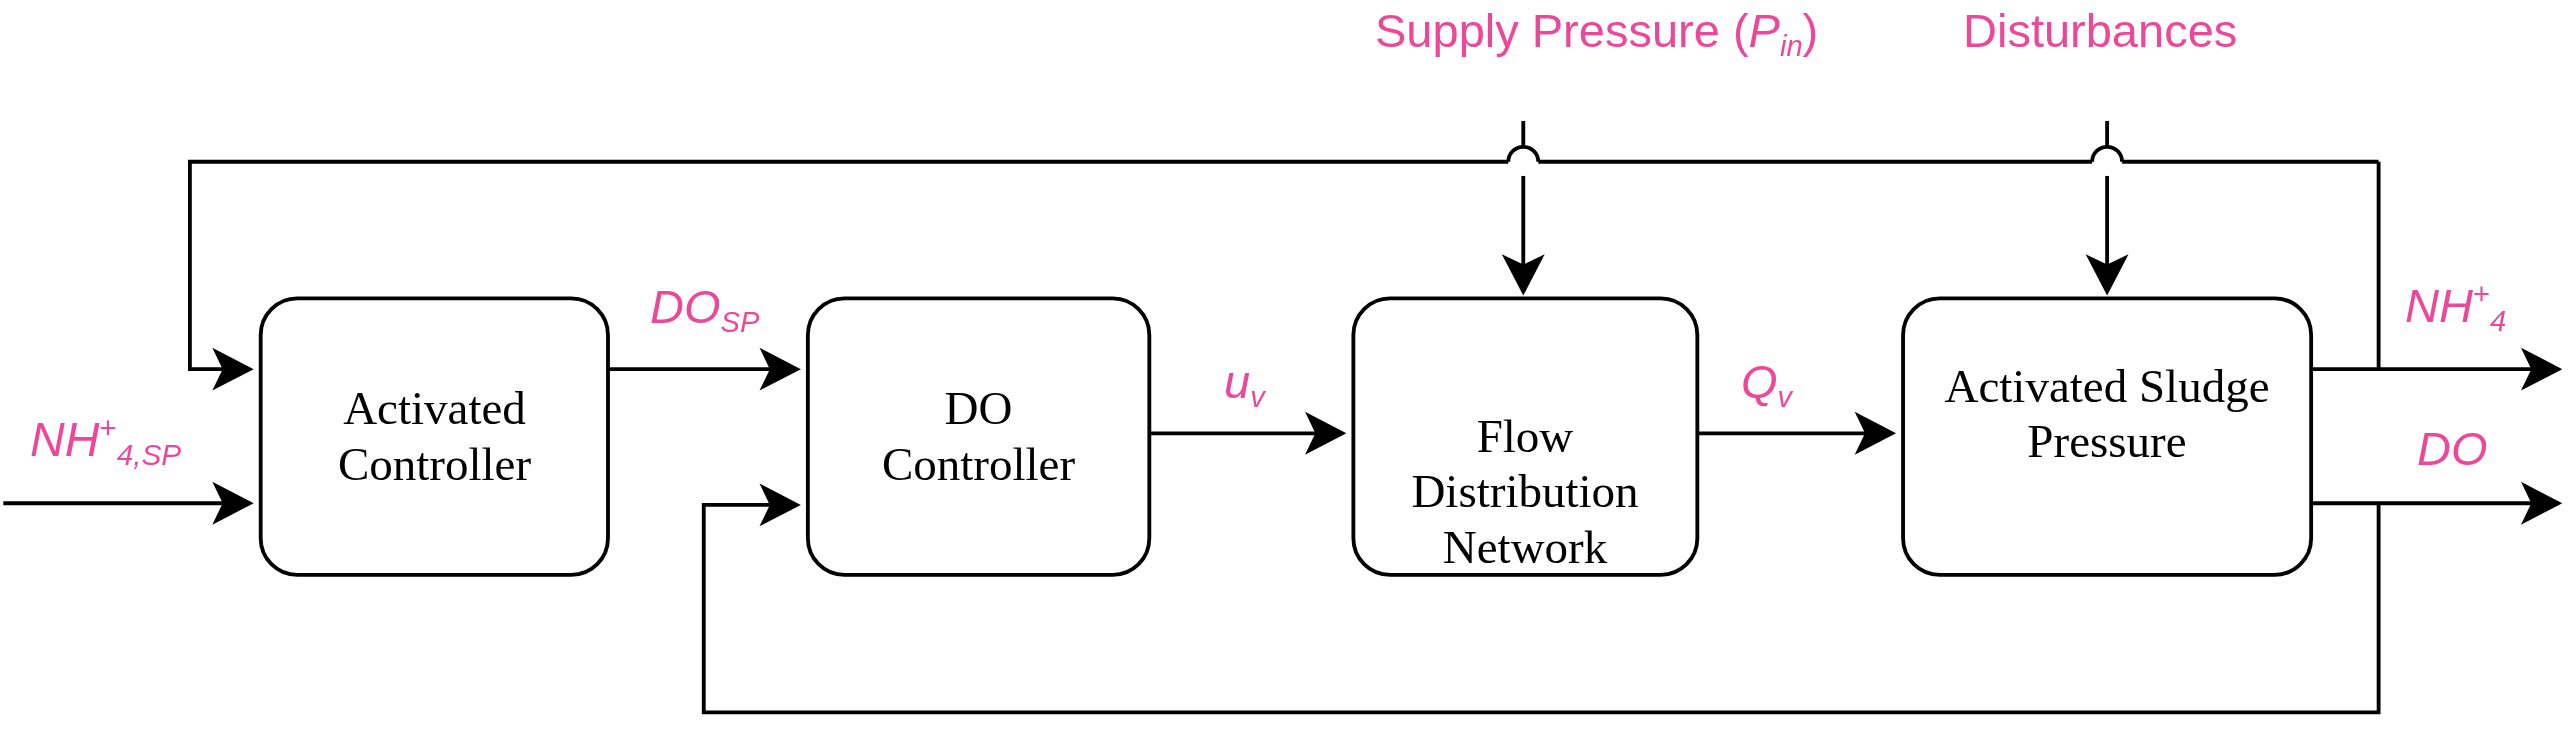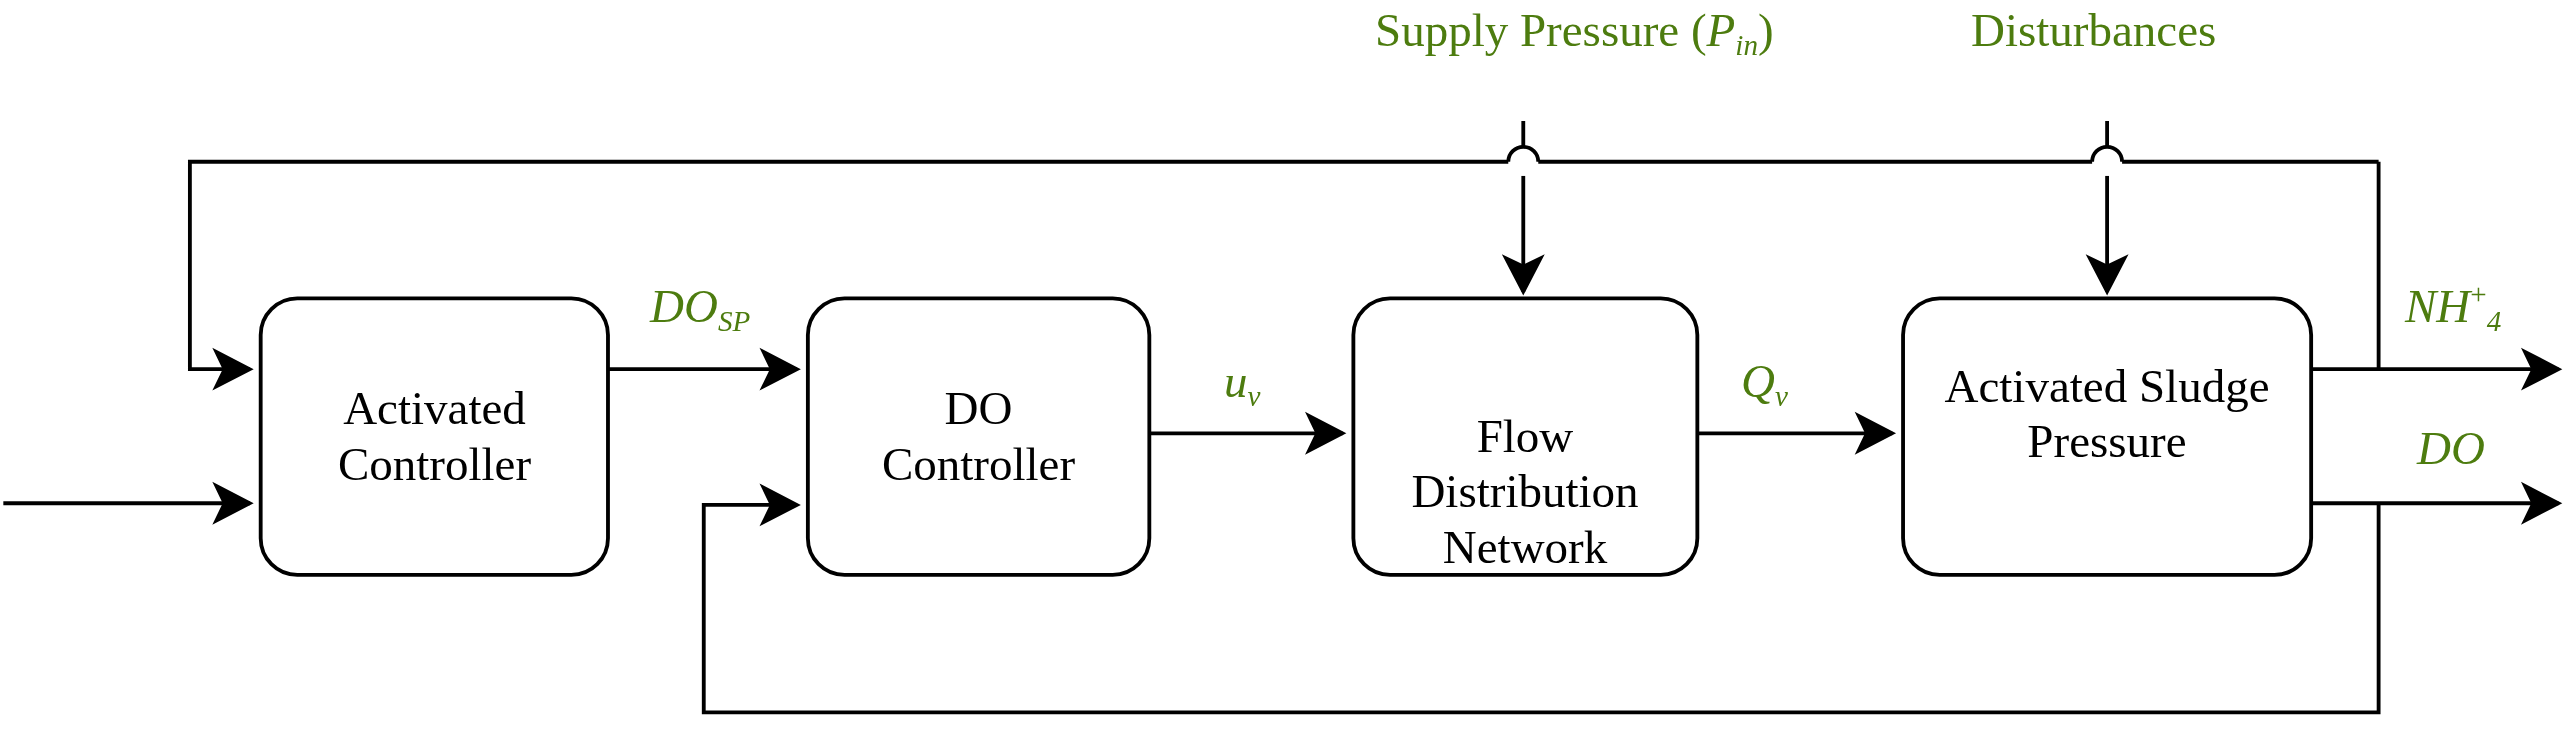--- a/index.html
+++ b/index.html
@@ -1,18 +1,18 @@
 <!DOCTYPE html>
 <html style="font-size:13.3px"><head>
 <meta charset="utf-8">
 <style>
   html,body{margin:0;padding:0;background:#ffffff;}
   #stage{position:relative;width:2576px;height:735px;background:#ffffff;overflow:hidden;}
   #diagram{position:absolute;left:0;top:0;width:2576px;height:735px;}
-  .lbl{position:absolute;font-family:Liberation Serif, serif;color:#4d7c0f;white-space:nowrap;line-height:1;}
+  .lbl{position:absolute;font-family:Liberation Sans, sans-serif;color:#ec4899;white-space:nowrap;line-height:1;}
   .blk{position:absolute;display:flex;align-items:center;justify-content:center;text-align:center;
        font-family:"Liberation Serif","DejaVu Serif",serif;font-size:47px;color:#000;line-height:1.18;
        pointer-events:none;}
   .ital{font-style:italic;}
   .upr{font-style:normal;}
   sup.sp{font-size:0.62em;vertical-align:0.62em;font-style:normal;}
   sub.sb{font-size:0.62em;vertical-align:-0.30em;font-style:italic;}
 </style>
 </head>
 <body>
@@ -76,20 +76,23 @@
   </div>
 
   <div class="blk" style="left:1353px;top:298px;width:344px;height:277px;align-items:flex-end;">
     <span><span>Flow</span><br><span>Distribution</span><br><span>Network</span></span>
   </div>
 
   <div class="blk" style="left:1903px;top:298px;width:408px;height:232px;">
     <span><span>Activated Sludge</span><br><span>Pressure</span></span>
   </div>
 
+  <div class="lbl ital" style="left:30px;top:413px;font-size:48px;">
+    <span>NH</span><sup class="sp">+</sup><sub class="sb">4,SP</sub>
+  </div>
 
   <div class="lbl ital" style="left:650px;top:283px;font-size:47px;">
     <span>DO</span><sub class="sb">SP</sub>
   </div>
 
   <div class="lbl ital" style="left:1224px;top:358px;font-size:47px;">
     <span>u</span><sub class="sb">v</sub>
   </div>
 
   <div class="lbl ital" style="left:1741px;top:358px;font-size:47px;">
@@ -101,18 +104,18 @@
   </div>
 
   <div class="lbl ital" style="left:2417px;top:425px;font-size:47px;">
     <span>DO</span>
   </div>
 
   <div class="lbl upr" style="left:1375px;top:6.7px;font-size:47px;">
     <span>Supply Pressure (</span><span class="ital">P</span><sub class="sb">in</sub><span>)</span>
   </div>
 
-  <div class="lbl upr" style="left:1963px;top:6.7px;font-size:47px;margin-left:8px;">
+  <div class="lbl upr" style="left:1963px;top:6.7px;font-size:47px;">
     <span>Disturbances</span>
   </div>
 
 </div>
 
 
 </body></html>

